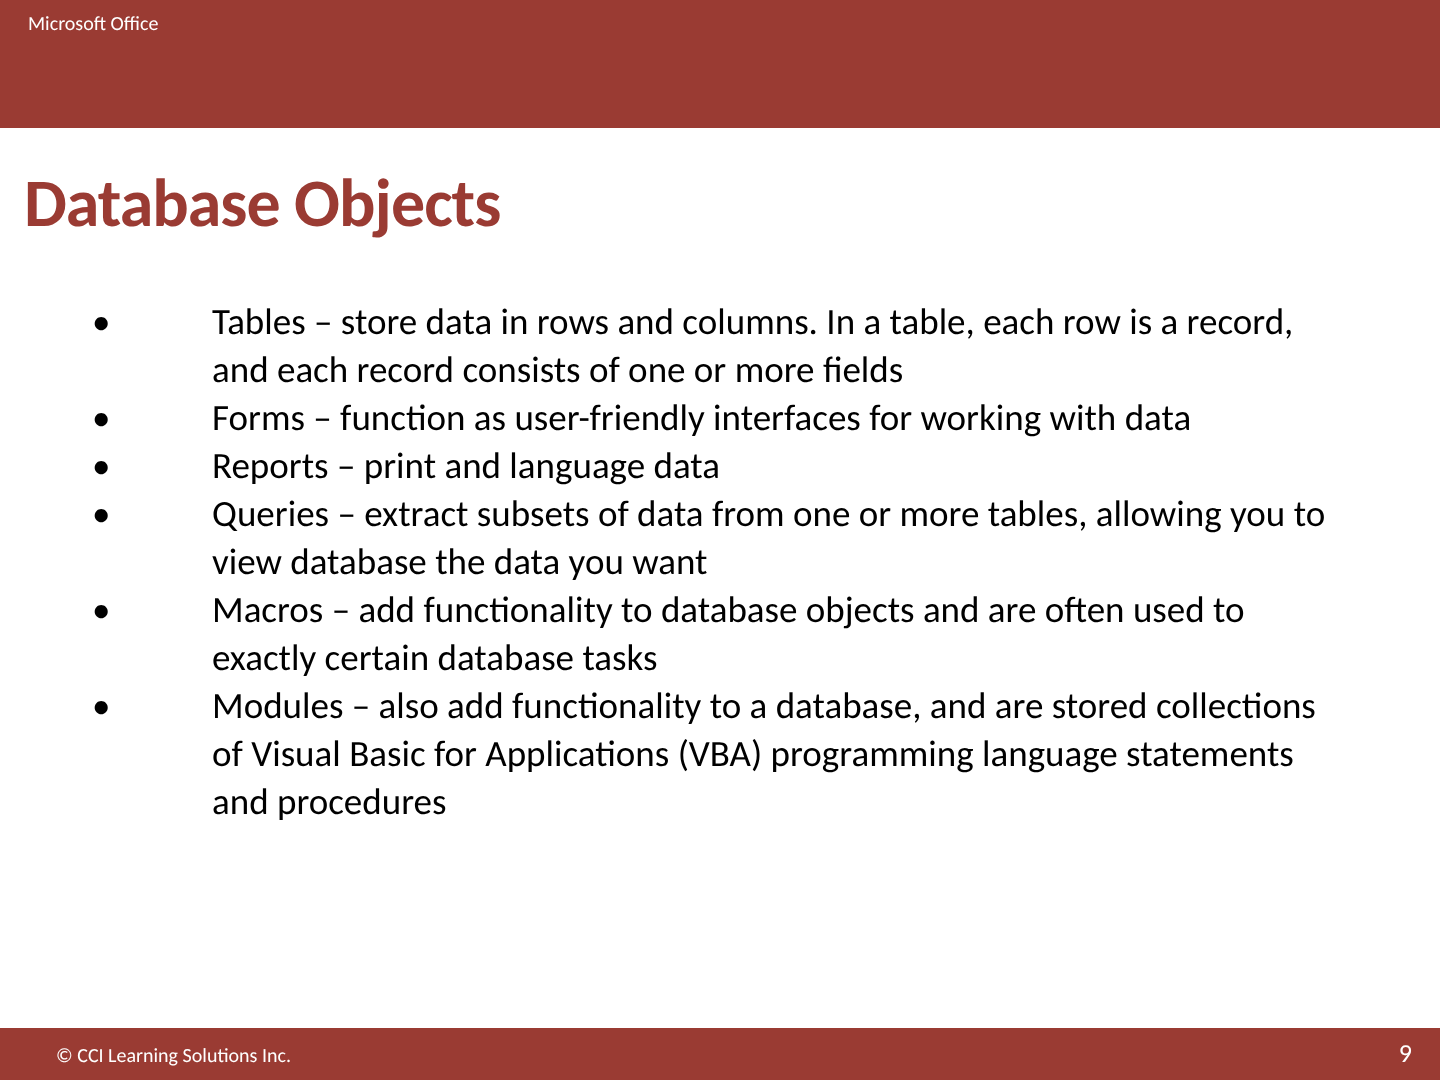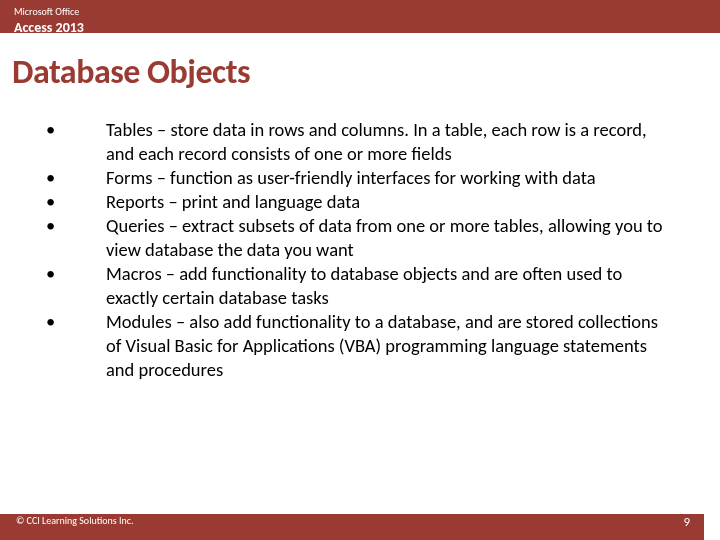--- a/index.html
+++ b/index.html
@@ -8,21 +8,21 @@
       height: 540px;
       font-family: Calibri, 'Segoe UI', sans-serif;
       background: #ffffff;
       position: relative;
       overflow: hidden;
     }
     .header-bar {
       background: #9a3b33;
       color: #ffffff;
       padding: 6px 14px 8px 14px;
-      height: 33px;
+      height: 64px;
     }
     .header-line1 {
       font-size: 10px;
       font-weight: normal;
       line-height: 1.2;
     }
     .header-line2 {
       font-size: 14px;
       font-weight: bold;
       line-height: 1.4;
@@ -55,39 +55,39 @@
       padding-left: 2px;
     }
     .bullet-text {
       flex: 1;
       margin-left: 40px;
     }
     .footer-bar {
       position: absolute;
       bottom: 0;
       left: 0;
-      right: 16px;
+      right: 0;
       height: 26px;
       background: #9a3b33;
       color: #ffffff;
       display: flex;
+      align-items: center;
       justify-content: space-between;
-      padding: 0 14px 0 16px;
+      padding: 0 14px 0 28px;
       font-size: 10px;
     }
     .page-number {
       font-size: 13px;
     }
   </style>
 </head>
 <body>
 
 <div class="header-bar">
   <div class="header-line1">Microsoft Office</div>
-  <div class="header-line2">Access 2013</div>
 </div>
 
 <div class="title">Database Objects</div>
 
 <div class="content">
   <ul class="bullet-list">
     <li class="bullet-item">
       <span class="bullet-marker">•</span>
       <span class="bullet-text">Tables – store data in rows and columns. In a table, each row is a record, and each record consists of one or more fields</span>
     </li>

